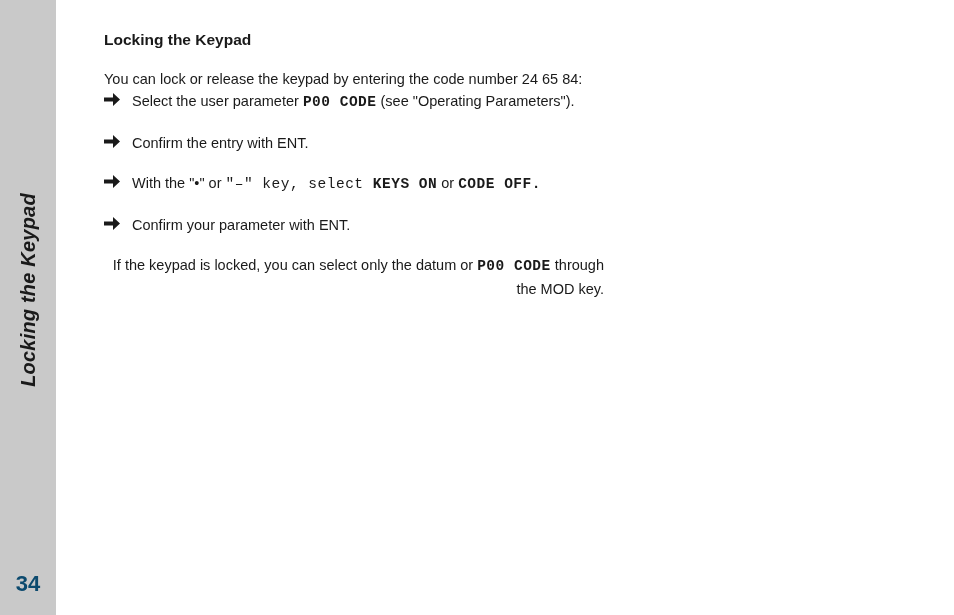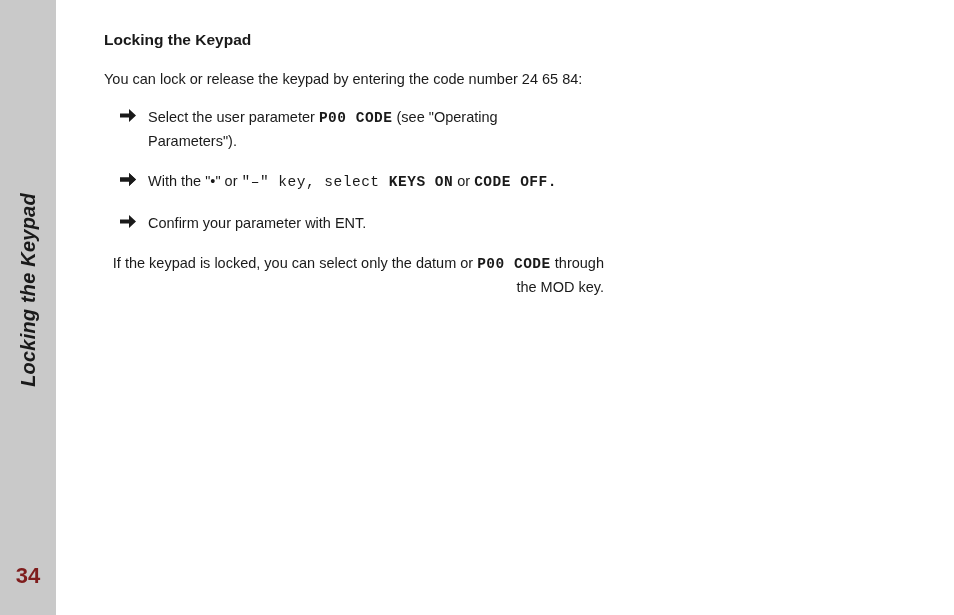--- a/index.html
+++ b/index.html
@@ -31,44 +31,44 @@
     transform-origin: center;
     white-space: nowrap;
     font-weight: bold;
     font-size: 20px;
     font-style: italic;
     color: #1a1a1a;
     letter-spacing: 0.2px;
   }
   .page-number {
     position: absolute;
-    bottom: 26px;
+    bottom: 18px;
     left: 50%;
     transform: translateX(-50%);
     font-weight: bold;
     font-size: 22px;
-    color: #7f1d1d;
+    color: #0c4a6e;
   }
   .content {
     padding: 28px 40px 0 48px;
     max-width: 500px;
     font-size: 14.5px;
     line-height: 1.55;
   }
   .heading {
     font-weight: bold;
     font-size: 15.5px;
     margin-bottom: 16px;
   }
   .intro {
   }
   .steps {
     list-style: none;
     padding: 0;
-    margin: 16px;
+    margin: 0;
   }
   .steps li {
     position: relative;
     padding-left: 28px;
     margin-bottom: 18px;
   }
   .arrow {
     position: absolute;
     left: 0;
     top: 3px;
@@ -118,20 +118,21 @@
         <span>Select the user parameter </span><span class="mono">P00 CODE</span><span> (see "Operating Parameters").</span>
       </li>
 
 
       <li>
         <span class="arrow">
           <svg width="16" height="13" viewBox="0 0 16 13">
               <path d="M0 4.5 L9 4.5 L9 0 L16 6.5 L9 13 L9 8.5 L0 8.5 Z" fill="#1a1a1a"></path>
             </svg>
         </span>
+        <span>Confirm the entry with ENT.</span>
       </li>
 
       <li>
         <span class="arrow">
           <svg width="16" height="13" viewBox="0 0 16 13">
               <path d="M0 4.5 L9 4.5 L9 0 L16 6.5 L9 13 L9 8.5 L0 8.5 Z" fill="#1a1a1a"></path>
             </svg>
         </span>
         <span>With the "•" or </span><span class="mono-plain">"–" key, select </span><span class="mono">KEYS ON</span><span> or </span><span class="mono">CODE OFF.</span>
       </li>

